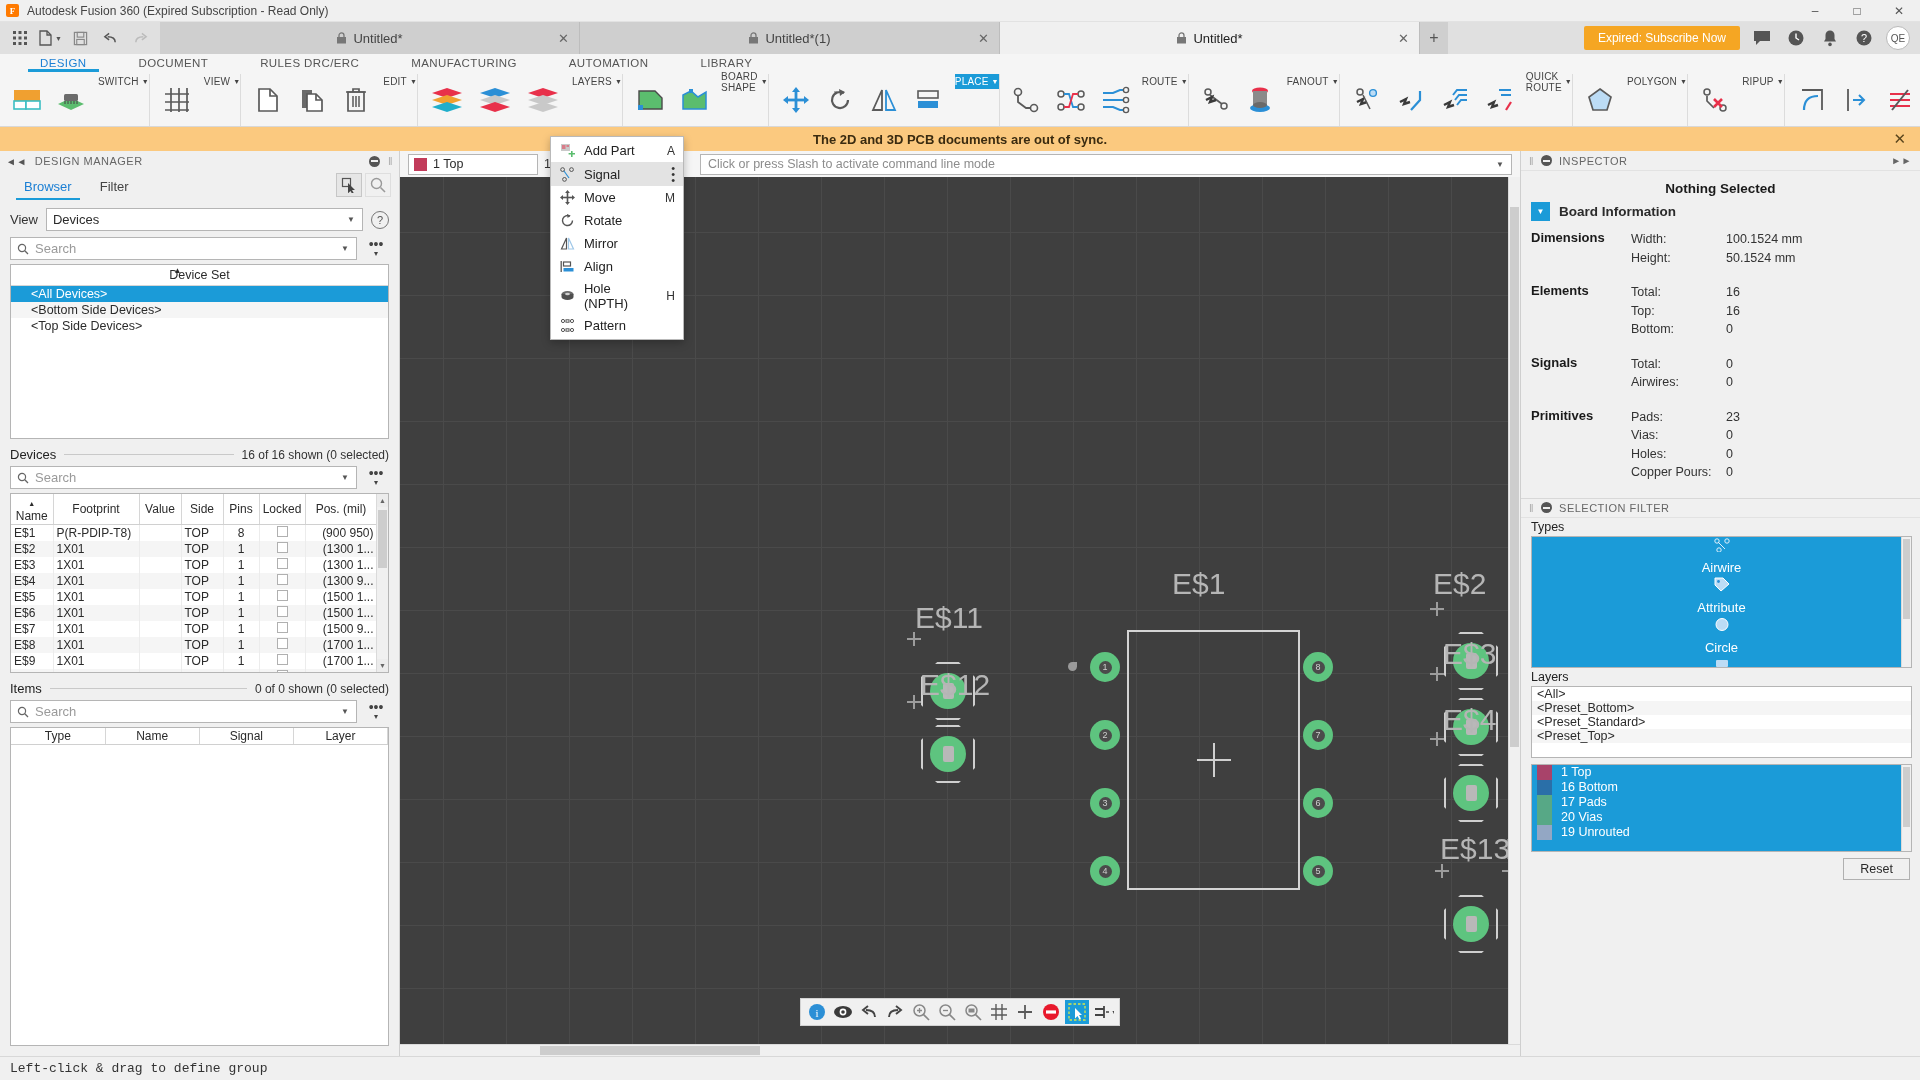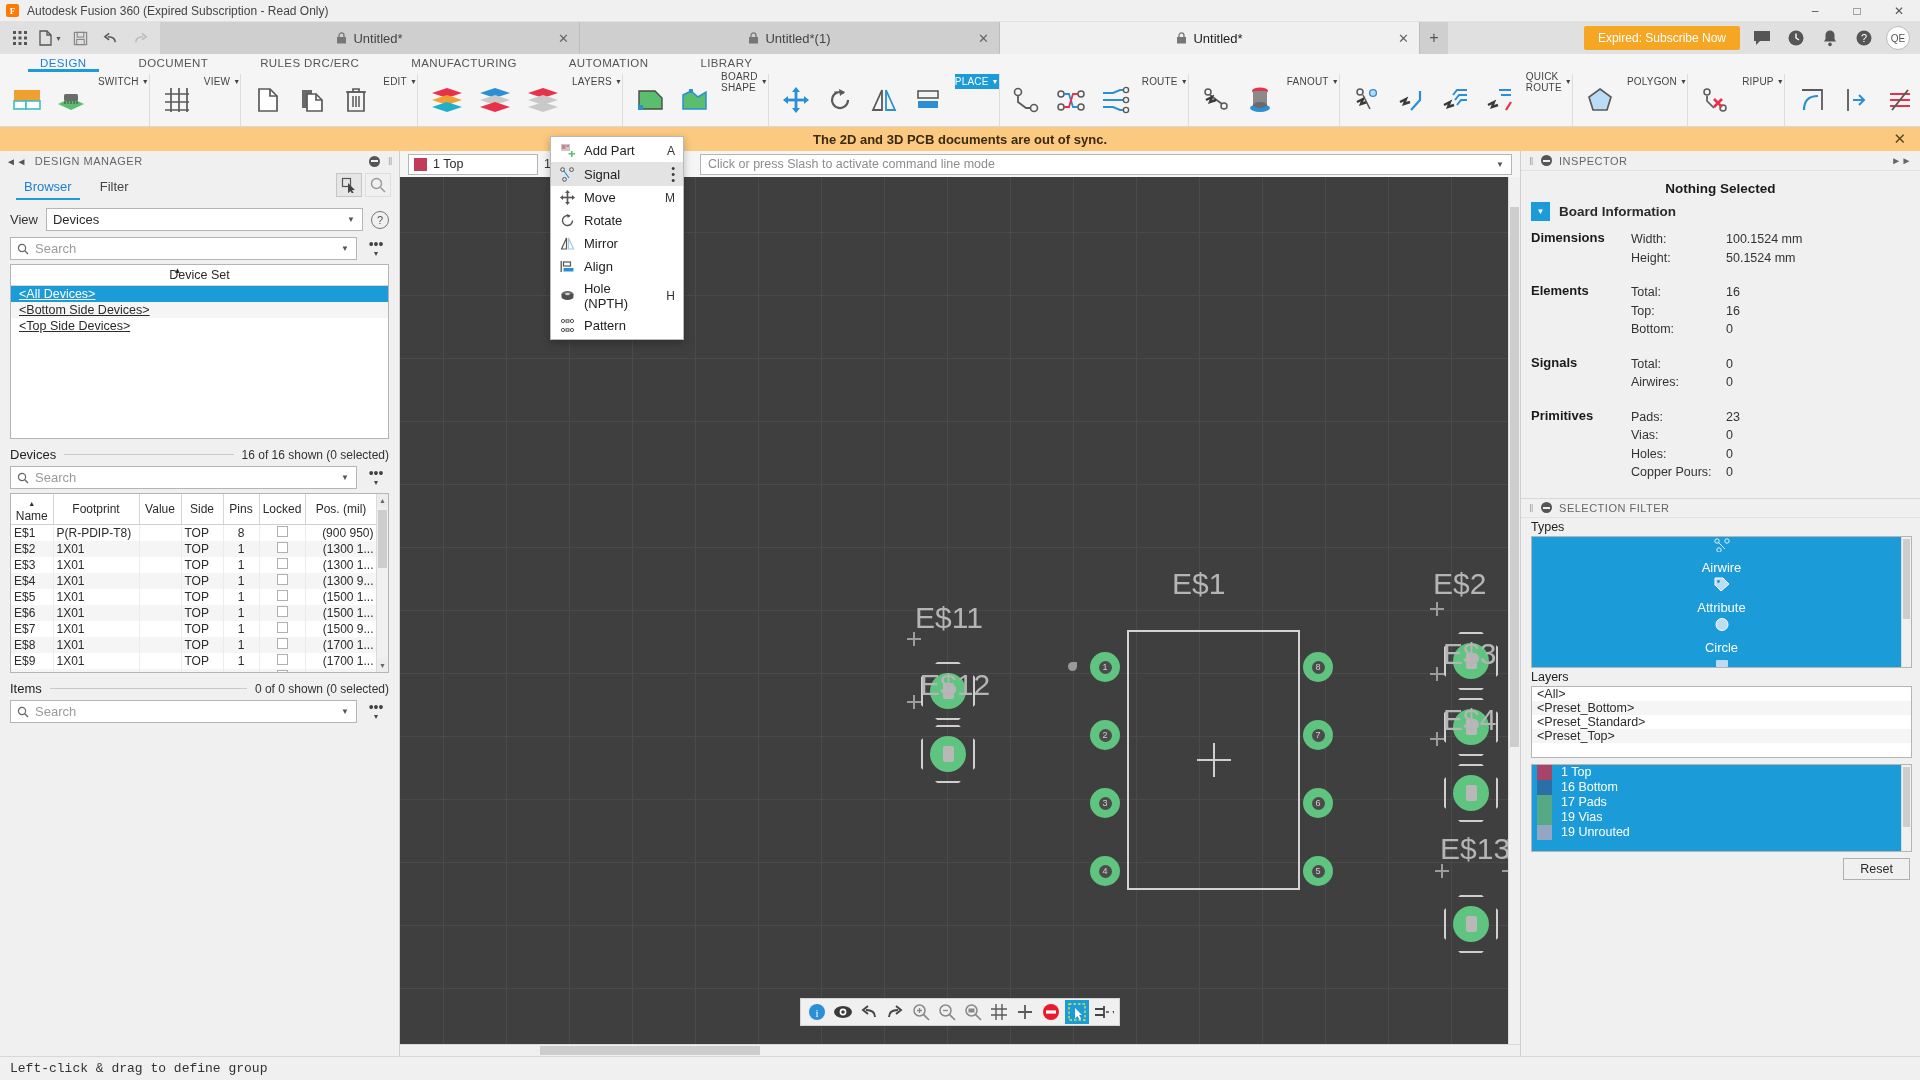--- a/index.html
+++ b/index.html
@@ -83,21 +83,21 @@
   .sect-hdr .cnt { font-size:12px; color:#333;}
   .searchrow { display:flex; align-items:center; gap:6px; padding:2px 10px 4px 10px;}
   .searchbox { flex:1; height:23px; background:#fff; border:1px solid #b5b5b5; display:flex;align-items:center; gap:6px; padding:0 6px; position:relative;}
   .searchbox .ph { color:#9a9a9a; font-size:13px;}
   .searchbox .car{position:absolute;right:7px;font-size:8px;color:#555;}
   .ellip { width:26px; text-align:center; color:#444; font-size:14px; line-height:10px;}
   .ellip small{display:block;font-size:8px;}
   .listbox { margin:0 10px; border:1px solid #b5b5b5; background:#fff; overflow:hidden;}
   .lb-head { text-align:center; font-size:12.5px; padding:3px 0; border-bottom:1px solid #d6d6d6; position:relative;}
   .lb-head .sortcar{position:absolute;left:50%;margin-left:-26px;top:1px;font-size:8px;}
-  .lb-row { font-size:12.5px; padding:1px 8px;text-decoration:underline; }
+  .lb-row { font-size:12.5px; padding:1px 20px; }
   .lb-row.sel { background:#1b9bd8; color:#fff; }
   .lb-row.alt { background:#f5f5f5; }
 
   table.grid { width:100%; border-collapse:collapse; font-size:12px; table-layout:fixed;}
   table.grid th { font-weight:normal; border-right:1px solid #d6d6d6; border-bottom:1px solid #d0d0d0; padding:1px 3px; background:#fff; position:relative;}
   table.grid td { border-right:1px solid #ececec; padding:1px 3px; white-space:nowrap; overflow:hidden;}
   table.grid tr.alt td { background:#f5f5f5; }
   .chk { width:11px;height:11px;border:1px solid #b0b0b0;background:#fff;display:inline-block;}
   .gridwrap { margin:0 10px; border:1px solid #b5b5b5; background:#fff; position:relative; overflow:hidden;}
   .vscroll { position:absolute; right:0; top:0; width:12px; bottom:0; background:#f0f0f0; border-left:1px solid #dadada;}
@@ -906,20 +906,39 @@
         <div class="searchbox">
           <svg width="12" height="12" viewBox="0 0 12 12">
               <circle cx="5" cy="5" r="3.6" fill="none" stroke="#666" stroke-width="1.2"></circle>
               <path d="M7.8 7.8L11 11" stroke="#666" stroke-width="1.3"></path>
             </svg>
           <span class="ph">Search</span>
           <span class="car">▼</span>
         </div>
         <div class="ellip">•••<small>▾</small></div>
       </div>
+      <div class="gridwrap" style="flex:1;margin-bottom:10px;">
+        <table class="grid">
+          <colgroup>
+              <col style="width:25%">
+              <col style="width:25%">
+              <col style="width:25%">
+              <col style="width:25%">
+            </colgroup>
+          <thead>
+              <tr>
+            <th style="text-align:center">Type</th>
+            <th style="text-align:center">Name</th>
+            <th style="text-align:center">Signal</th>
+            <th style="text-align:center">Layer</th>
+          </tr>
+            </thead>
+          <tbody></tbody>
+        </table>
+      </div>
     </div>
 
     <div class="canvaswrap">
       <div class="cantop">
         <div class="layerpick">
           <span class="layerswatch"></span>
           <span>1 Top</span>
         </div>
         <div class="coords">1536)</div>
         <div class="cmdline">
@@ -1278,21 +1297,21 @@
         <div class="lay-row">
             <span class="lay-sw" style="background:#2a6fa8"></span>
             <span>16 Bottom</span>
           </div>
         <div class="lay-row">
             <span class="lay-sw" style="background:#57a886"></span>
             <span>17 Pads</span>
           </div>
         <div class="lay-row">
             <span class="lay-sw" style="background:#57a886"></span>
-            <span>19 Vias</span>
+            <span>20 Vias</span>
           </div>
         <div class="lay-row">
             <span class="lay-sw" style="background:#93a7c4"></span>
             <span>19 Unrouted</span>
           </div>
         <div class="mini-scroll">
             <div class="thumb" style="height:60px"></div>
           </div>
       </div>
 

